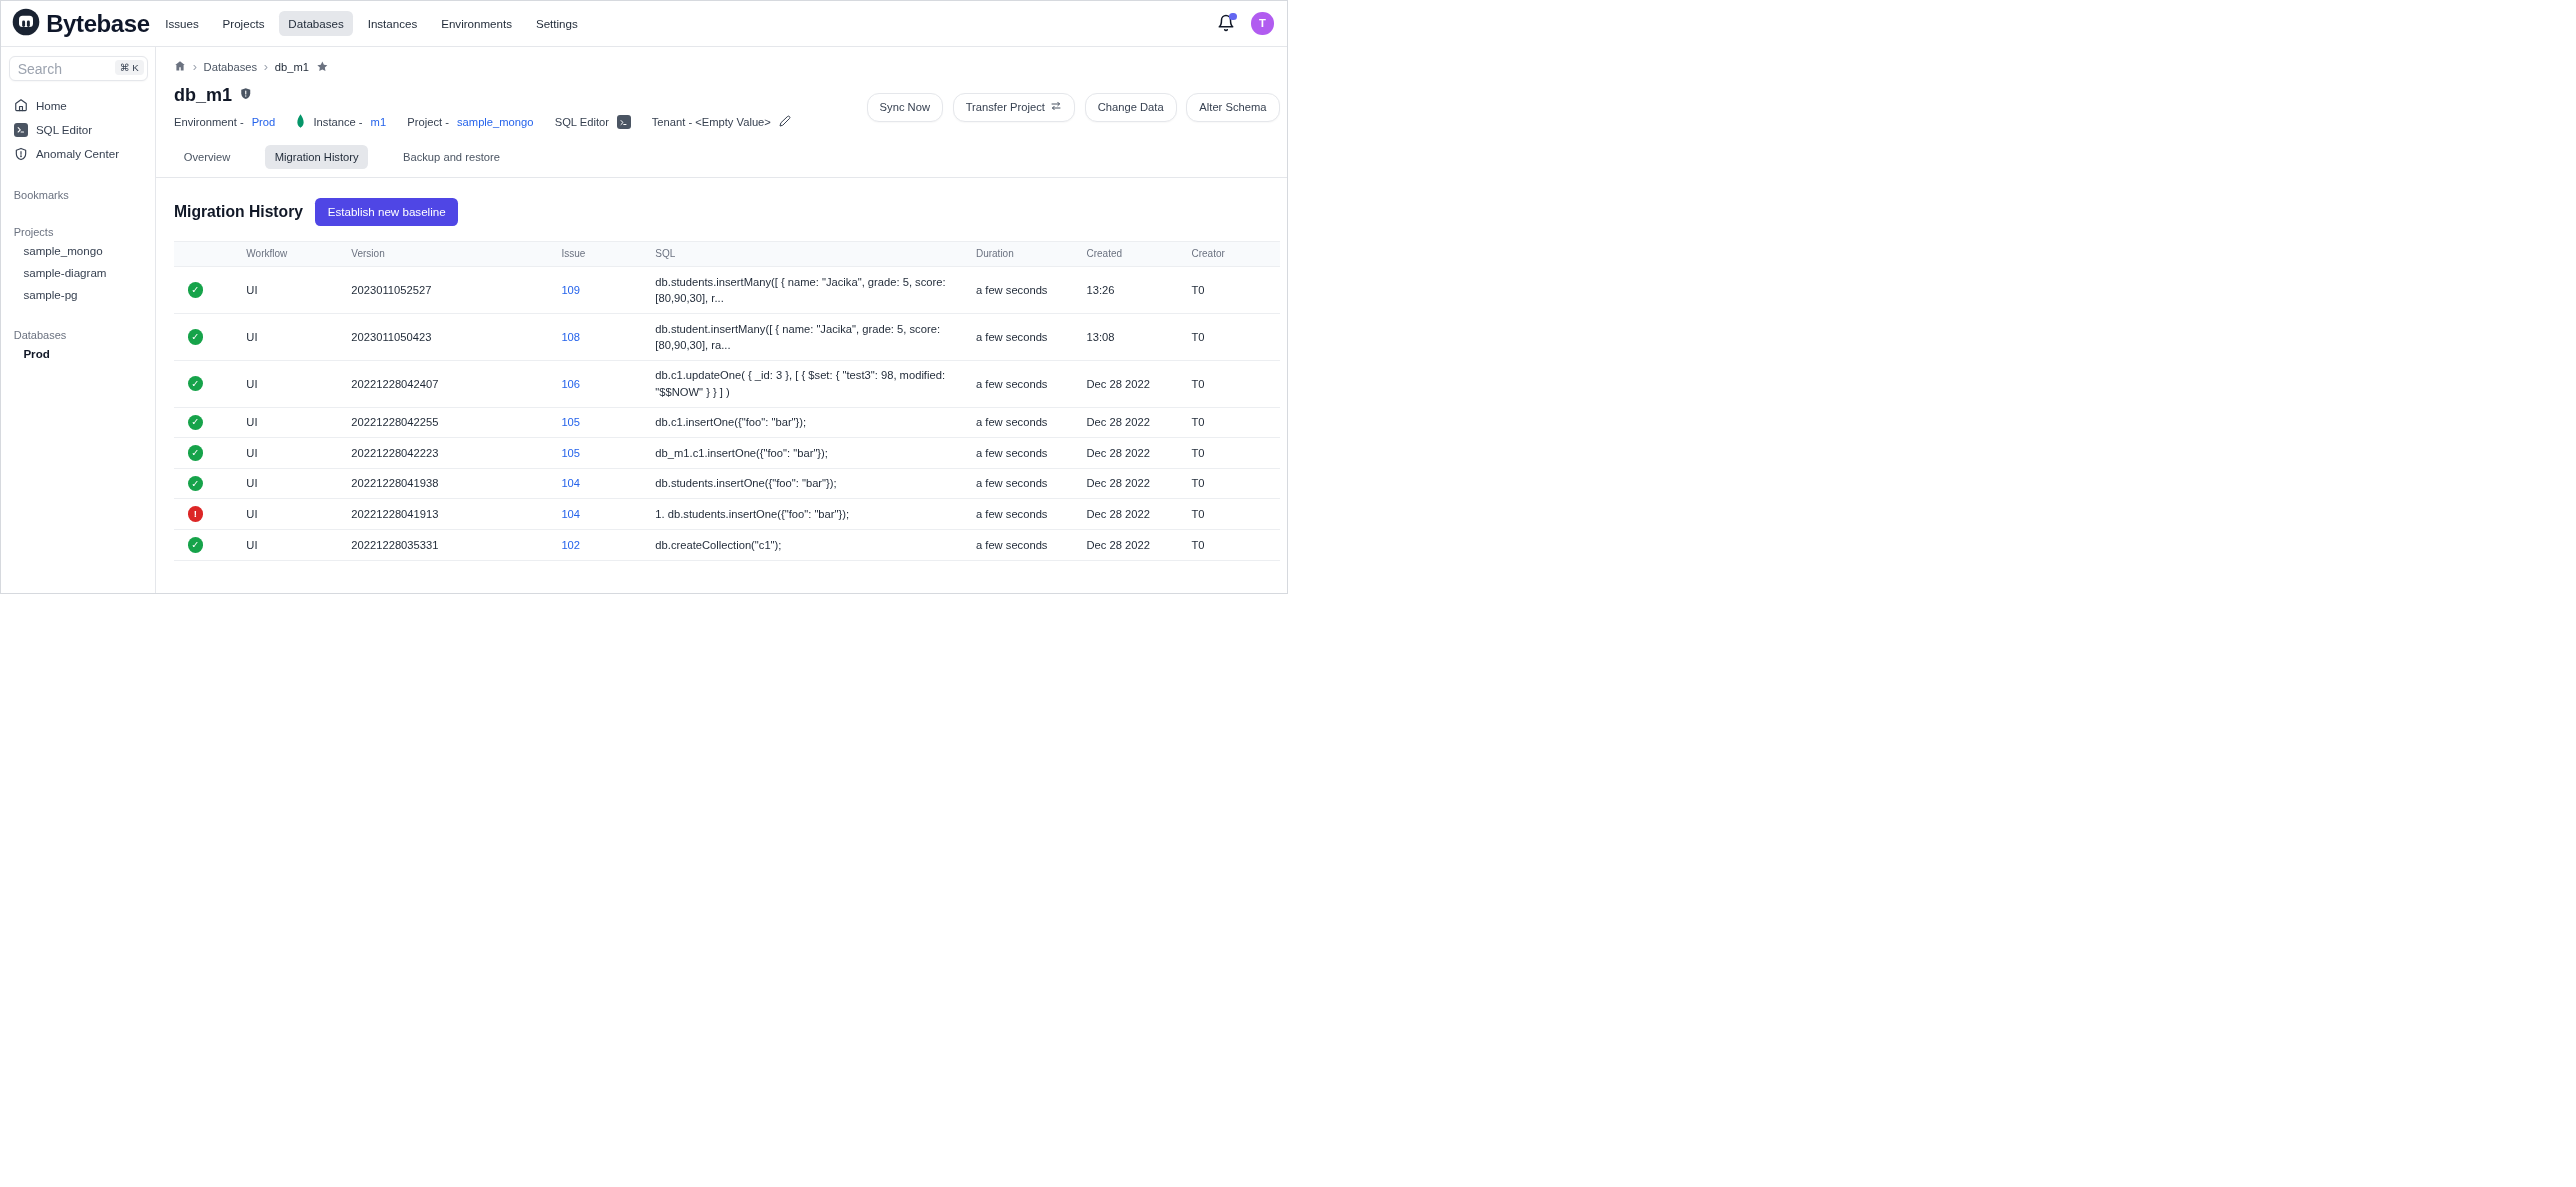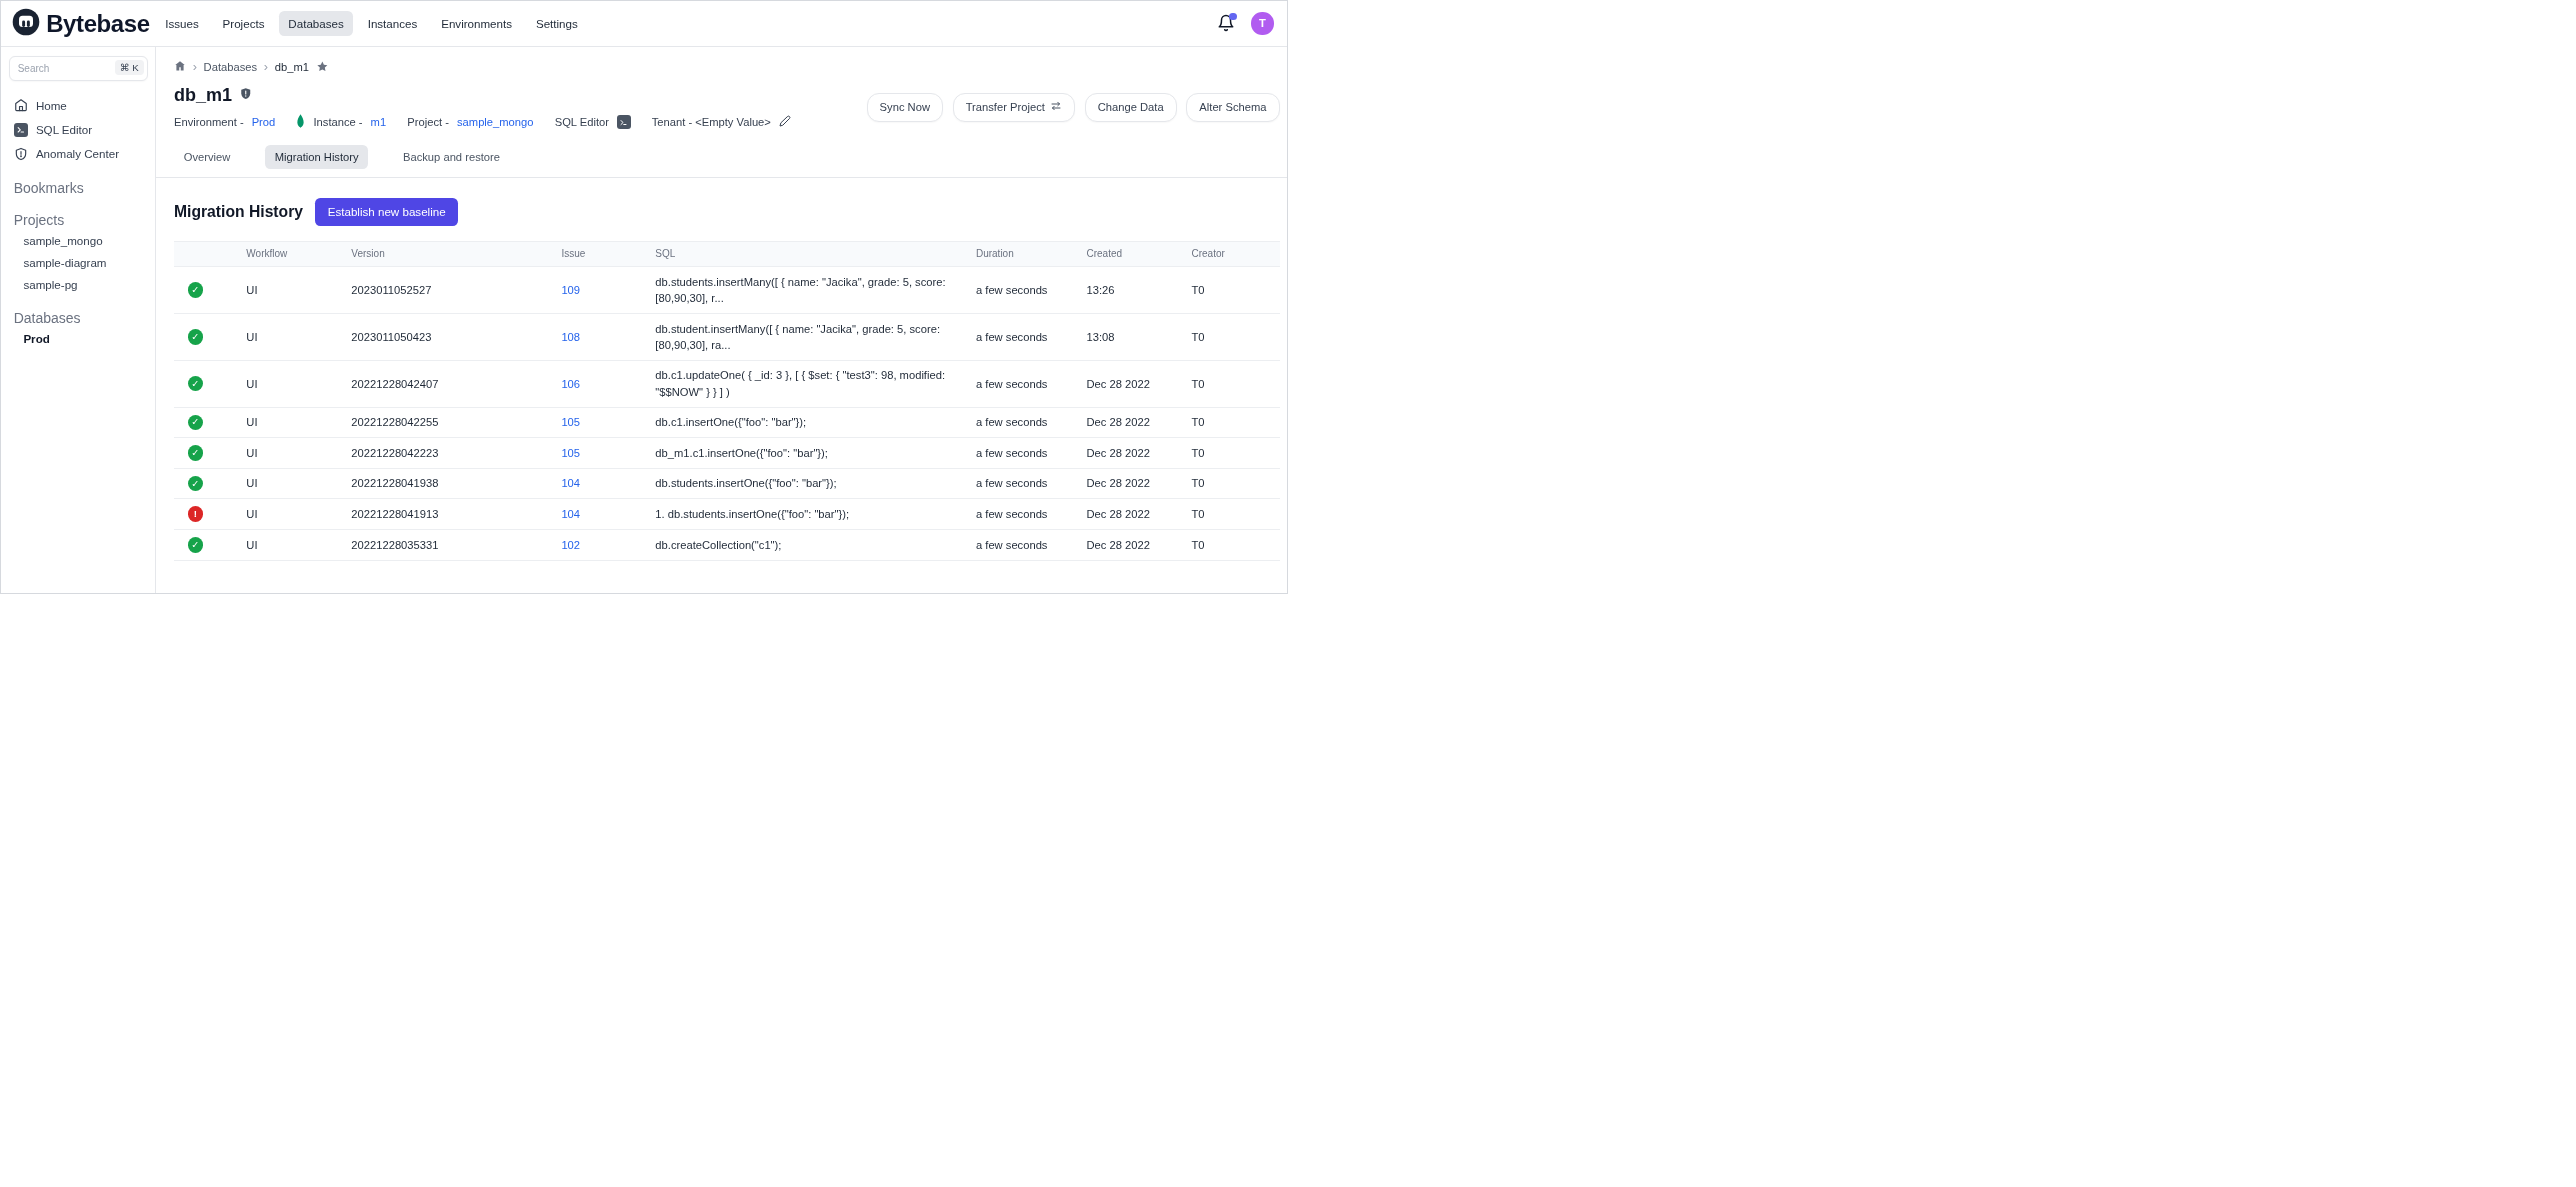--- a/index.html
+++ b/index.html
@@ -18,25 +18,25 @@
   .bell-dot { position:absolute; top:-1.5px; right:-2.2px; width:7.5px; height:7.5px; border-radius:50%; background:var(--dot,#6366f1); }
   .avatar { width:22.4px; height:22.4px; border-radius:50%; background:var(--avatar,#b15cf0); color:#fff; font-size:11.2px; font-weight:700; display:flex; align-items:center; justify-content:center; cursor:pointer; }
 
   
   .main { flex:1; display:flex; min-height:0; }
   .sidebar { width:155px; flex:0 0 155px; border-right:0.7px solid #e5e7eb; padding:7.5px 6px; }
   .content { flex:1; padding:0 7.5px 0 18px; min-width:0; }
 
   
   .search-box { position:relative; margin:1.5px 1.5px 12px; }
-  .search-box input { width:100%; height:25px; border:0.7px solid #e5e7eb; border-radius:6px; padding:0 39px 0 8.2px; font-size:10px; color:#374151; outline:none; box-shadow:0 0.7px 1.5px rgba(0,0,0,.03); font-family:inherit; }
+  .search-box input { width:100%; height:25px; border:0.7px solid #e5e7eb; border-radius:6px; padding:0 39px 0 8.2px; font-size:14px; color:#374151; outline:none; box-shadow:0 0.7px 1.5px rgba(0,0,0,.03); font-family:inherit; }
   .search-box input::placeholder { color:#9ca3af; }
   .kbd { position:absolute; right:3.7px; top:3.7px; background:#f1f2f4; border-radius:3.7px; padding:2.2px 5.2px; font-size:9.7px; color:#374151; }
   .side-item { display:flex; align-items:center; gap:8.2px; padding:5.2px 6.7px; font-size:11.6px; color:#374151; border-radius:4.5px; cursor:pointer; text-decoration:none; }
-  .side-label { padding:6.7px 6.7px 2.2px; font-size:14px; color:#6b7280; margin-top:7px; }
+  .side-label { padding:6.7px 6.7px 2.2px; font-size:11px; color:#6b7280; margin-top:16px; }
   .side-sub { display:block; padding:4.5px 6.7px 4.5px 16.4px; font-size:11.6px; color:#374151; border-radius:4.5px; cursor:pointer; text-decoration:none; }
   .side-sub.bold { font-weight:700; color:#111827; }
   .icon18 { width:14px; height:14px; flex:0 0 14px; }
   .term-badge { width:14px; height:14px; flex:0 0 14px; background:#4b5563; border-radius:3px; display:flex; align-items:center; justify-content:center; }
 
   
   .breadcrumb { margin-top:12.7px; display:flex; align-items:center; gap:6.7px; font-size:11.2px; color:#4b5563; }
   .breadcrumb .sep { color:#9ca3af; font-size:12.7px; line-height:1; }
   .breadcrumb a { color:#4b5563; text-decoration:none; cursor:pointer; }
   .breadcrumb .current { color:#1f2937; }

